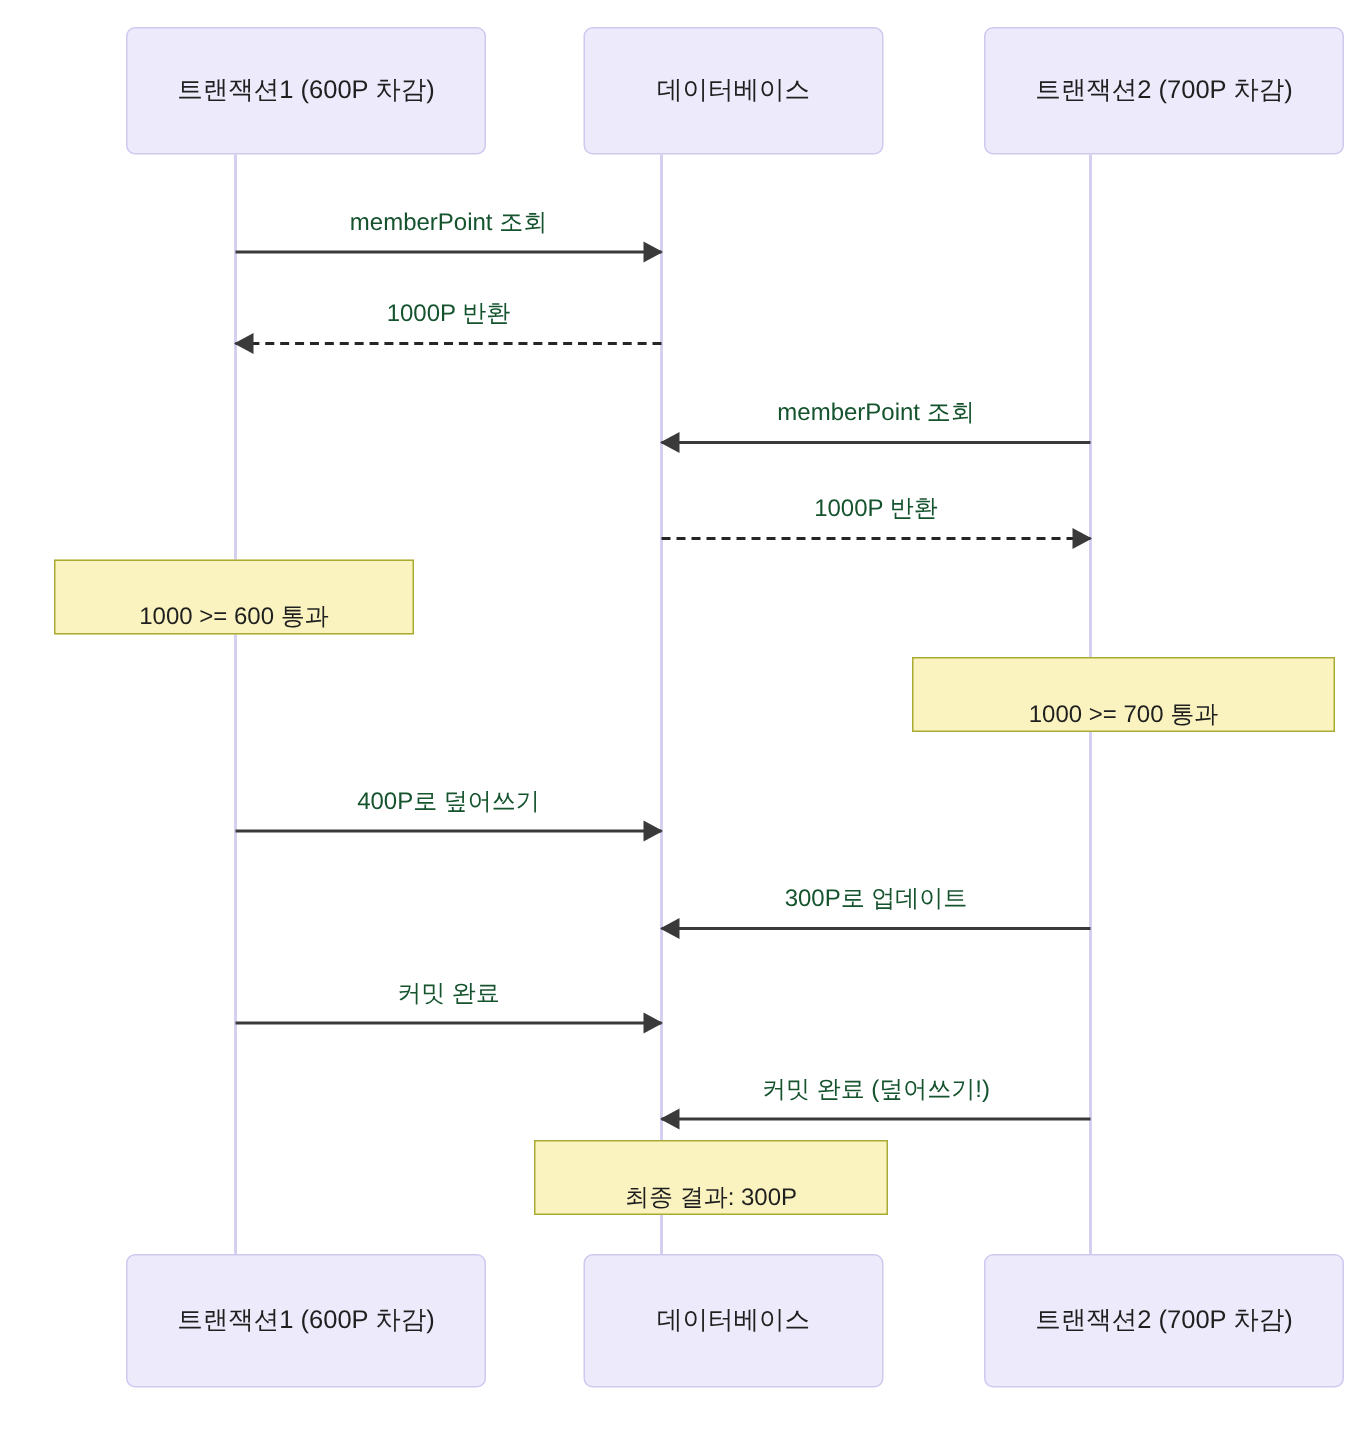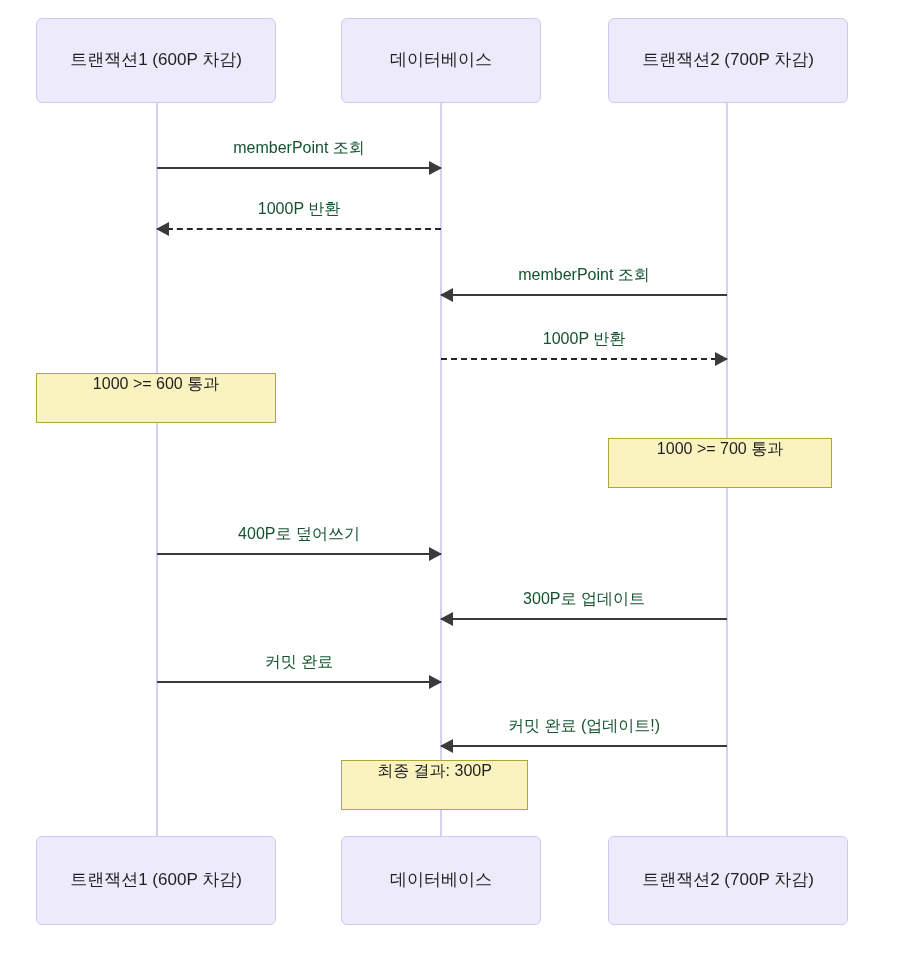--- a/index.html
+++ b/index.html
@@ -26,20 +26,21 @@
     border: 1px solid #CFC9F0;
     border-radius: 6px;
     color: #1f1f1f;
     font-size: 17px;
     line-height: 1.2;
     display: flex;
     align-items: center;
     justify-content: center;
     text-align: center;
     white-space: nowrap;
+    margin-left: 48px;
   }
 
   
   .lifeline {
     position: absolute;
     width: 2px;
     background: #D5D0F0;
   }
 
   
@@ -87,21 +88,21 @@
 
   
   .note {
     position: absolute;
     box-sizing: border-box;
     background: #FAF3C0;
     border: 1px solid #AAAA33;
     color: #1f1f1f;
     font-size: 16px;
     display: flex;
-    align-items: flex-start;
+    align-items: flex-end;
     justify-content: center;
     text-align: center;
     white-space: nowrap;
   }
 </style>
 </head>
 <body>
 
 <div id="diagram">
 
@@ -155,32 +156,32 @@
     <div class="msg-head left"></div>
   </div>
 
   <div class="message" style="left:157px; top:681px; width:284px;">
     <div class="msg-label">커밋 완료</div>
     <div class="msg-line"></div>
     <div class="msg-head right"></div>
   </div>
 
   <div class="message" style="left:441px; top:745px; width:286px;">
-    <div class="msg-label">커밋 완료 (업데이트!)</div>
+    <div class="msg-label">커밋 완료 (덮어쓰기!)</div>
     <div class="msg-line"></div>
     <div class="msg-head left"></div>
   </div>
 
   <div class="note" style="left:36px; top:373px; width:240px; height:50px;">
     <span>1000 &gt;= 600 통과</span>
   </div>
-  <div class="note" style="left:608px; top:438px; width:224px; height:50px;">
+  <div class="note" style="left:608px; top:438px; width:282px; height:50px;">
     <span>1000 &gt;= 700 통과</span>
   </div>
-  <div class="note" style="left:341px; top:760px; width:187px; height:50px;">
+  <div class="note" style="left:356px; top:760px; width:236px; height:50px;">
     <span>최종 결과: 300P</span>
   </div>
 
   <div class="participant" style="left:36px; top:836px; width:240px; height:89px;">
     <span>트랜잭션1 (600P 차감)</span>
   </div>
   <div class="participant" style="left:341px; top:836px; width:200px; height:89px;">
     <span>데이터베이스</span>
   </div>
   <div class="participant" style="left:608px; top:836px; width:240px; height:89px;">

